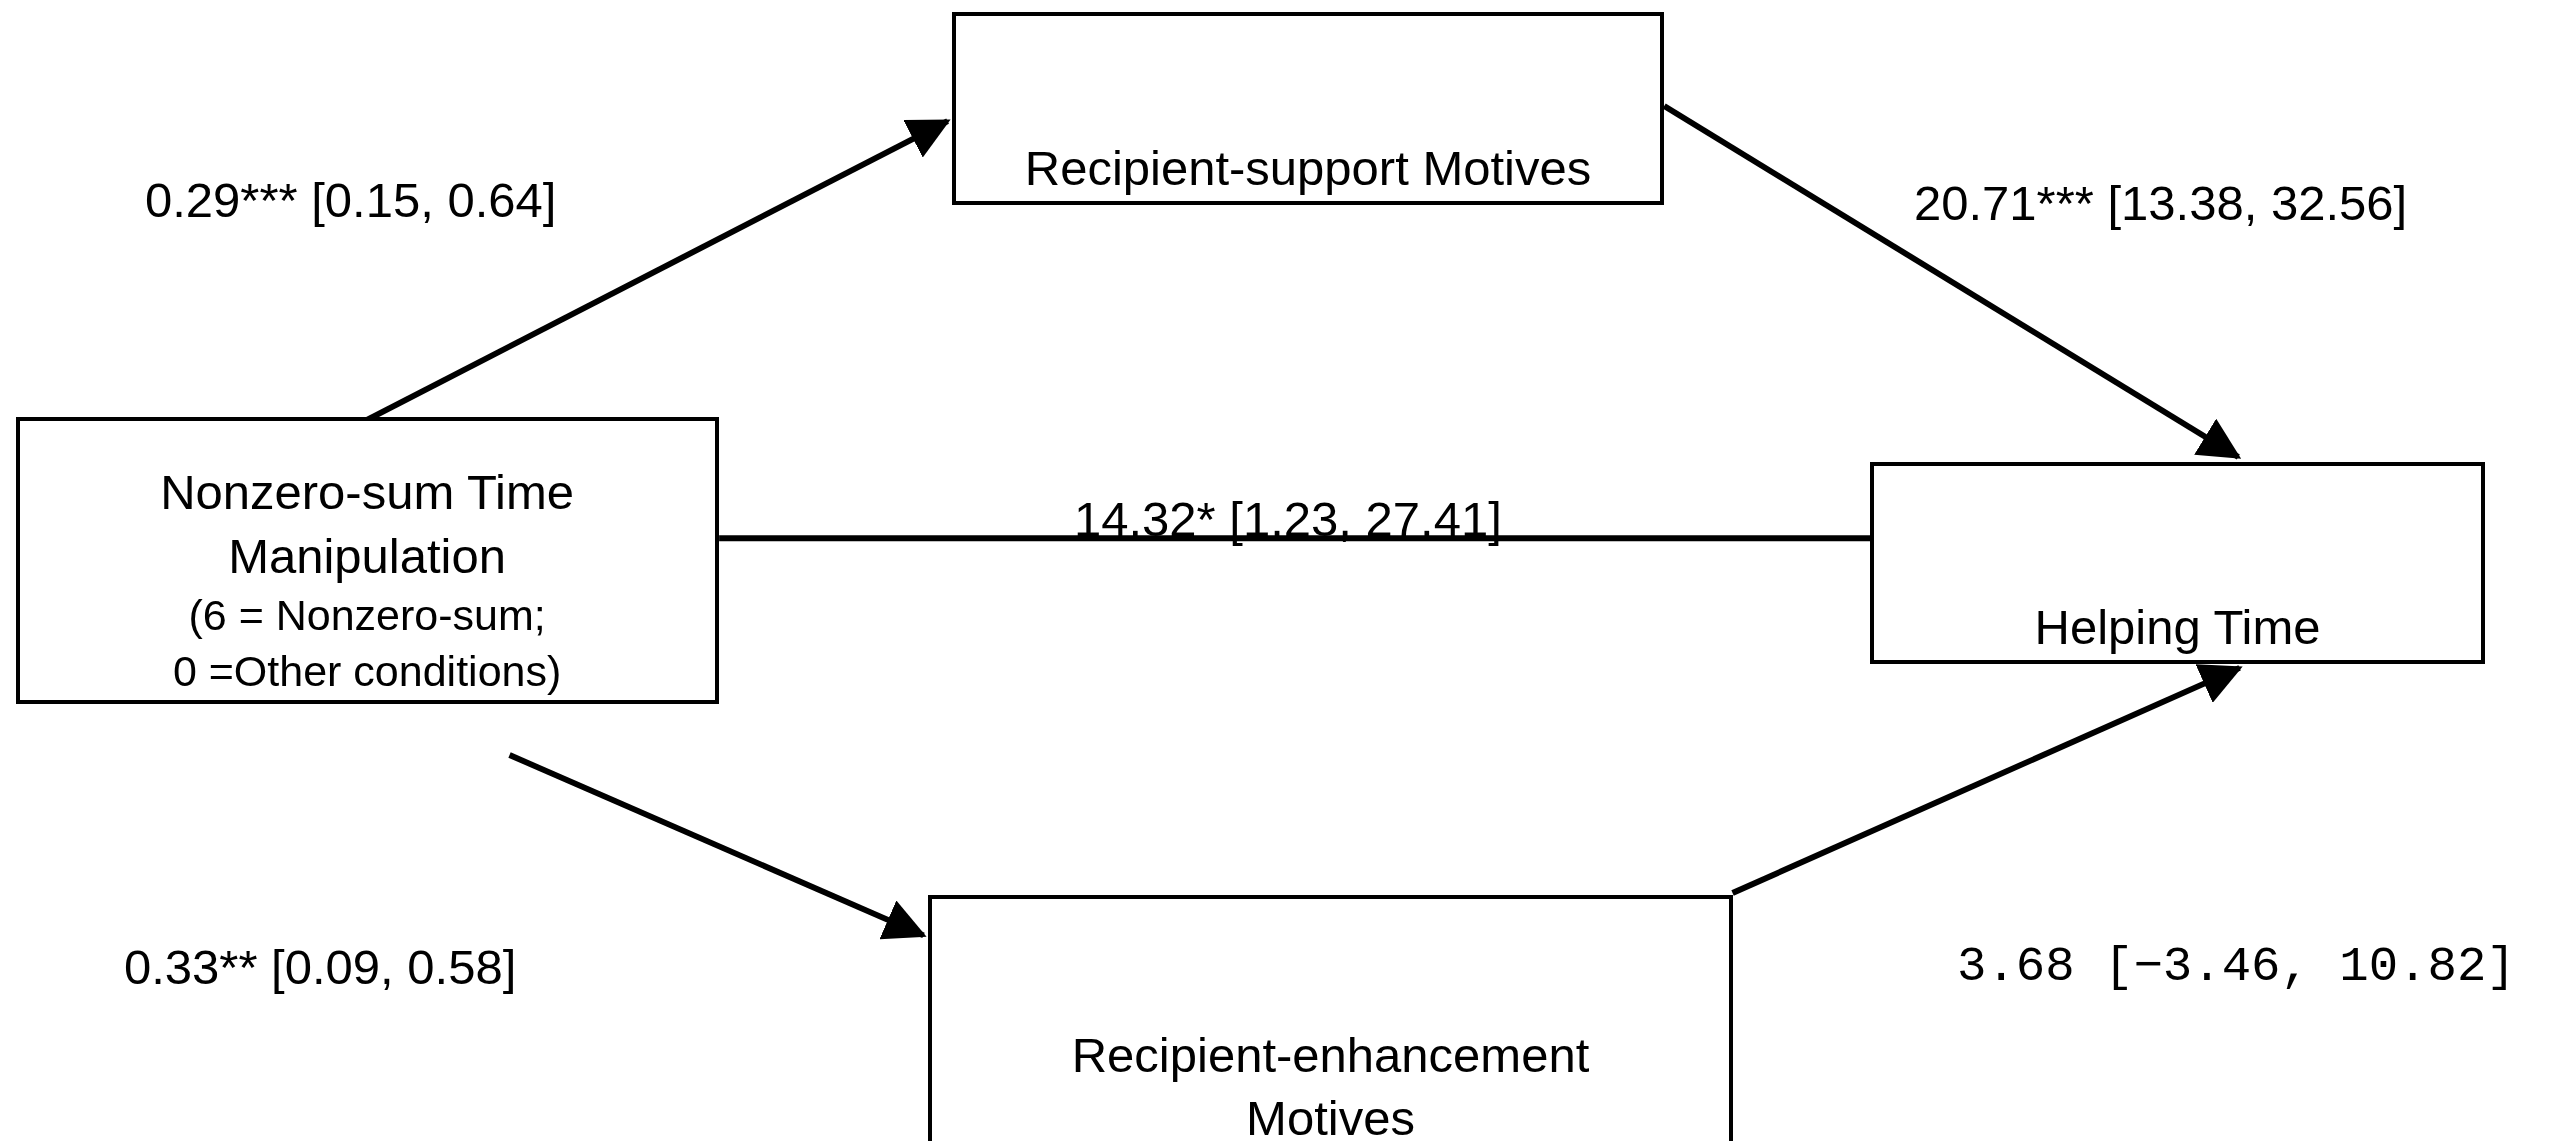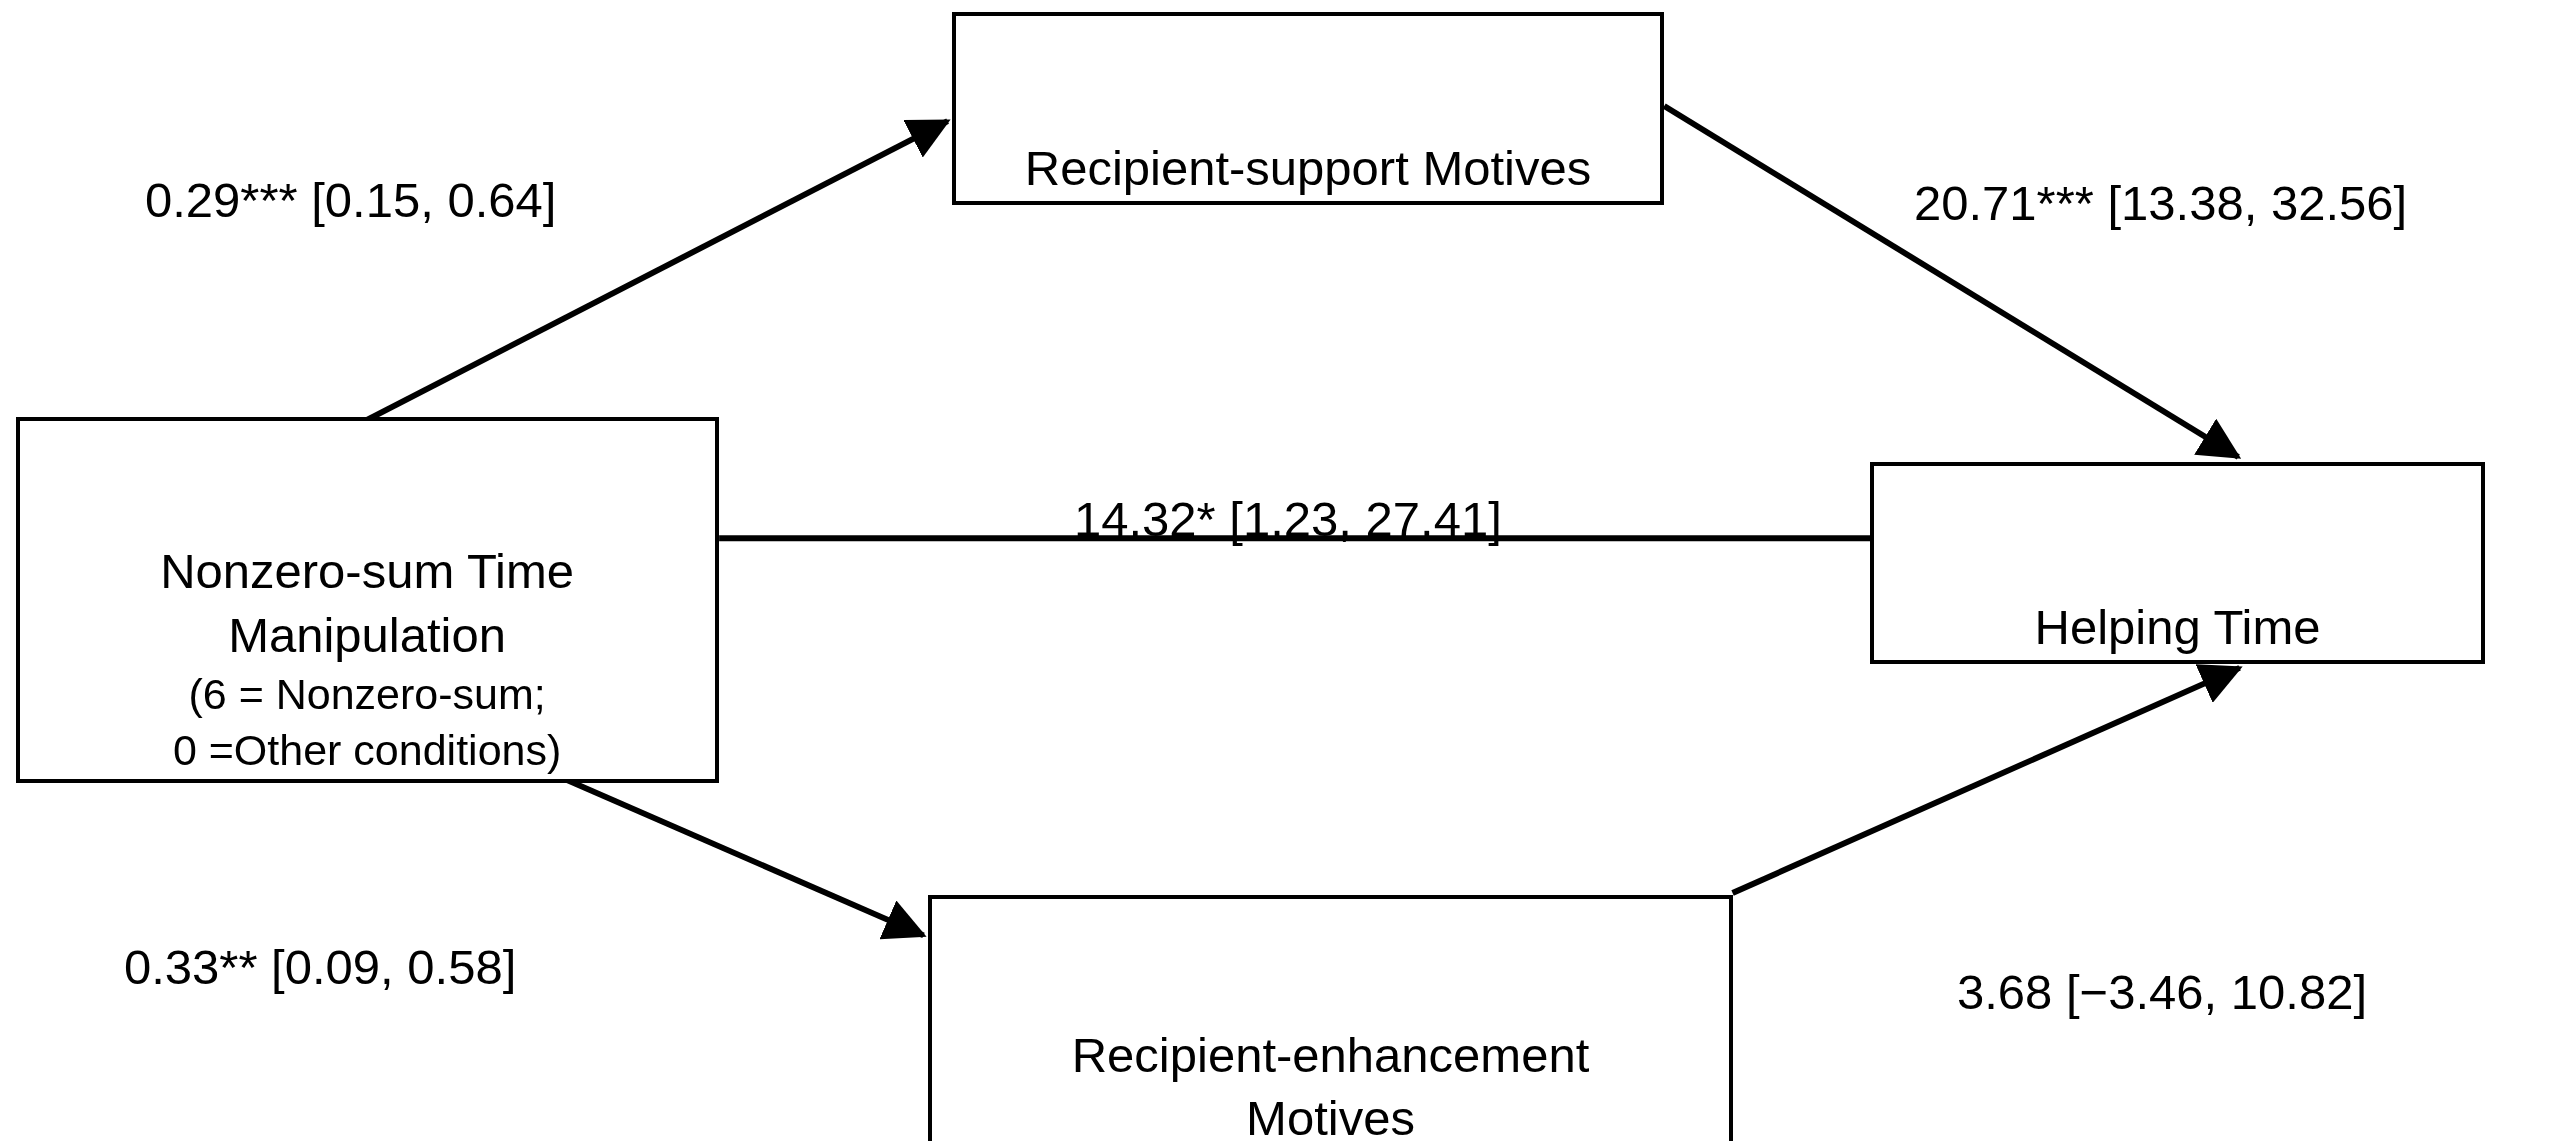--- a/index.html
+++ b/index.html
@@ -39,21 +39,21 @@
   }
   .node-line {
     display: block;
     white-space: nowrap;
   }
   .node-line.primary { font-size: 49px; }
   .node-line.secondary { font-size: 43px; }
 
   
   #box-predictor {
-    left: 15.6px; top: 417px; width: 703px; height: 366px;
+    left: 15.6px; top: 417px; width: 703px; height: 287px;
     padding-top: 11.7px;
   }
   #box-mediator-support {
     left: 952px; top: 11.7px; width: 712px; height: 193px;
   }
   #box-mediator-enhancement {
     left: 928px; top: 895px; width: 805px; height: 260px;
   }
   #box-outcome {
     left: 1870px; top: 462px; width: 615px; height: 202px;
@@ -62,21 +62,21 @@
   .path-label {
     position: absolute;
     font-size: 49px;
     white-space: nowrap;
     line-height: 1;
   }
   #label-a1 { left: 145px;  top: 176px;  }
   #label-b1 { left: 1914px; top: 179px;  }
   #label-c  { left: 1074px; top: 495px;  }
   #label-a2 { left: 124px;  top: 943px; }
-  #label-b2 { left: 1957px; top: 968px; }
+  #label-b2 { left: 1957px; top: 943px; font-family: Liberation Mono, monospace; }
 </style>
 </head>
 <body>
 
 <div id="diagram-root">
 
   <svg id="diagram-svg" viewBox="0 0 3956 1753" xmlns="http://www.w3.org/2000/svg">
     <defs>
       <marker id="arrowhead" viewBox="0 0 10 10" refX="9.2" refY="5" markerWidth="7.2" markerHeight="7.2" orient="auto-start-reverse">
         <path d="M 0 0 L 10 5 L 0 10 z" fill="#000000"></path>

